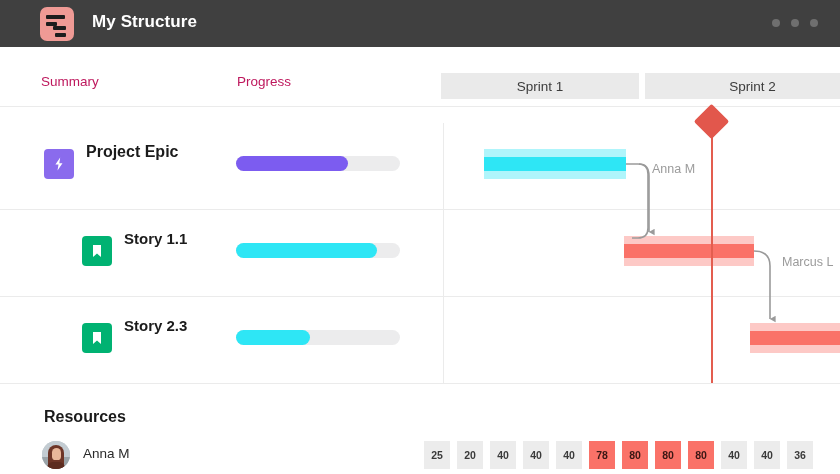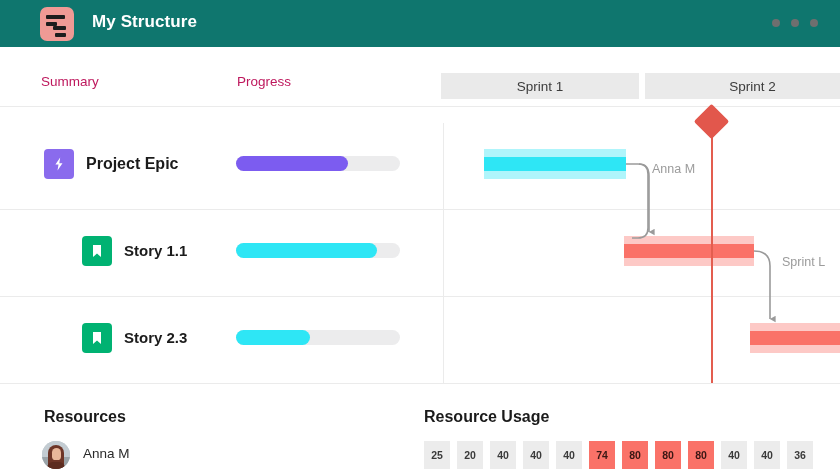--- a/index.html
+++ b/index.html
@@ -12,21 +12,21 @@
   #app {
     position: relative;
     width: 840px; height: 474px;
     background: #ffffff;
   }
 
   
   .titlebar {
     position: absolute; left: 0; top: 0;
     width: 840px; height: 47px;
-    background: #0f766e;
+    background: #404040;
   }
   .app-icon {
     position: absolute; left: 40px; top: 7px;
     width: 34px; height: 34px;
     border-radius: 7px;
     background: #ef9a95;
   }
   .app-icon .bar {
     position: absolute;
     background: #1d1d1d;
@@ -96,21 +96,21 @@
     position: absolute; top: 26px;
     width: 30px; height: 30px;
     border-radius: 4px;
     display: flex; align-items: center; justify-content: center;
   }
   .type-icon.epic  { left: 44px; background: #8a6bed; }
   .type-icon.story { left: 82px; background: #00b272; }
   .type-icon svg { display: block; }
 
   .row-title {
-    position: absolute; top: 32px;
+    position: absolute; top: 20px;
     font-size: 16px; font-weight: 600; color: #1b1b1b;
   }
   .row-title.epic  { left: 86px; }
   .row-title.story { left: 124px; font-size: 15px; }
 
   .progress-track {
     position: absolute; top: 33px; left: 236px;
     width: 164px; height: 15px;
     border-radius: 8px;
     background: #ececed;
@@ -285,43 +285,42 @@
     <defs>
       <marker id="ah" markerWidth="7" markerHeight="7" refX="3.2" refY="5.6" orient="auto" markerUnits="userSpaceOnUse">
         <path d="M0 0 L3.2 5.8 L6.4 0 Z" fill="#9a9a9a"></path>
       </marker>
     </defs>
     <path d="M626 164 H638 Q648 164 648 174 V228 Q648 238 638 238 H632" fill="none" stroke="#9a9a9a" stroke-width="1.6"></path>
     <path d="M639 164 Q649 164 649 176 V232" fill="none" stroke="#9a9a9a" stroke-width="1.6" marker-end="url(#ah)"></path>
     <path d="M754 251 Q770 251 770 266 V319" fill="none" stroke="#9a9a9a" stroke-width="1.6" marker-end="url(#ah)"></path>
   </svg>
   <div class="dep-label a">Anna M</div>
-  <div class="dep-label b">Sprint L</div>
+  <div class="dep-label b">Marcus L</div>
 
   <div class="footer">
     <div class="foot-title res">Resources</div>
-    <div class="foot-title usage">Resource Usage</div>
   </div>
 
   <div class="avatar">
     <span class="sky"></span>
       <span class="grd"></span>
     <span class="hair"></span>
       <span class="face"></span>
       <span class="body"></span>
   </div>
   <div class="resource-name">Anna M</div>
 
   <div class="usage-strip">
     <div class="usage-cell">25</div>
     <div class="usage-cell">20</div>
     <div class="usage-cell">40</div>
     <div class="usage-cell">40</div>
     <div class="usage-cell">40</div>
-    <div class="usage-cell hot">74</div>
+    <div class="usage-cell hot">78</div>
     <div class="usage-cell hot">80</div>
     <div class="usage-cell hot">80</div>
     <div class="usage-cell hot">80</div>
     <div class="usage-cell">40</div>
     <div class="usage-cell">40</div>
     <div class="usage-cell">36</div>
   </div>
 
 </div>
 

